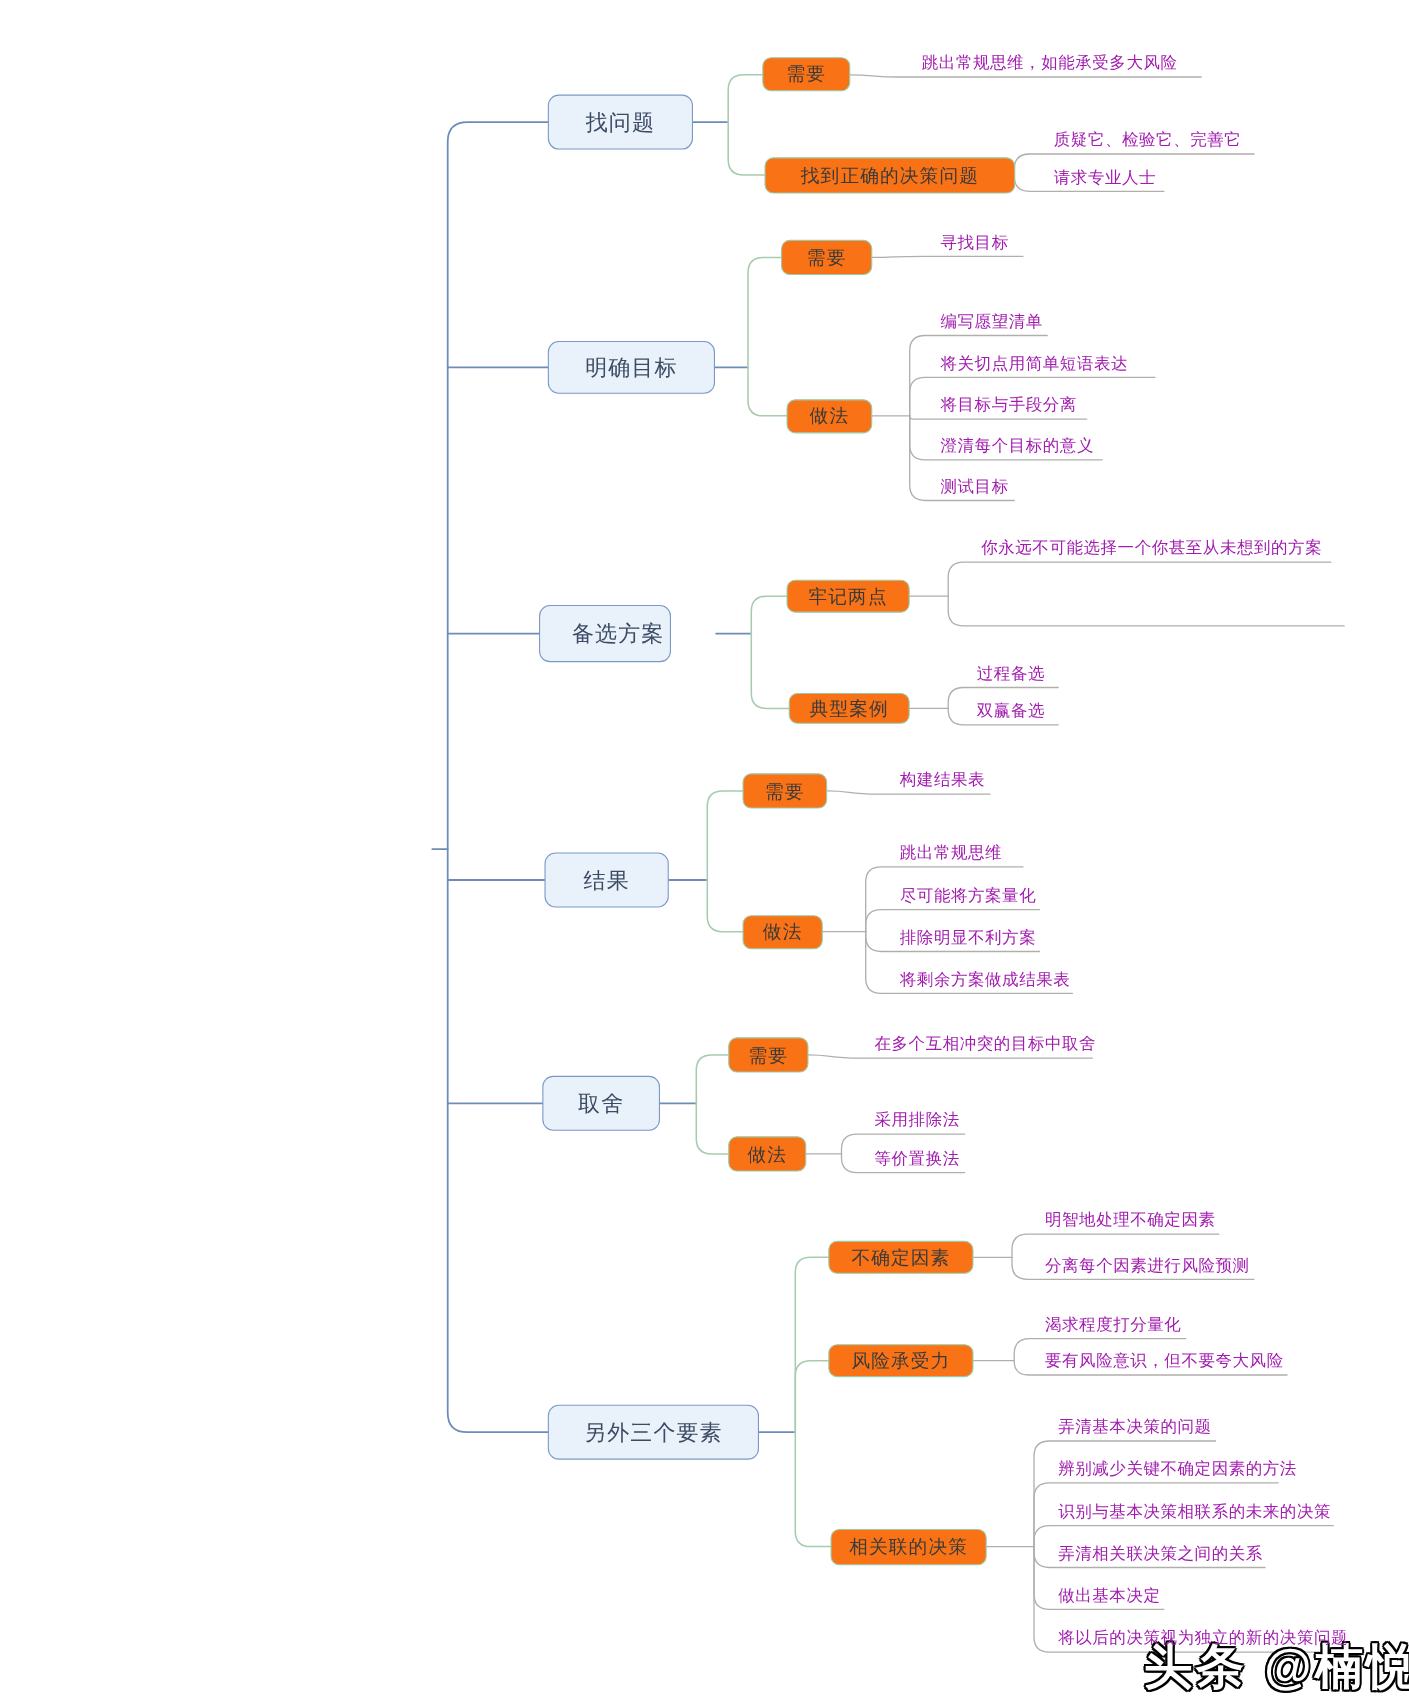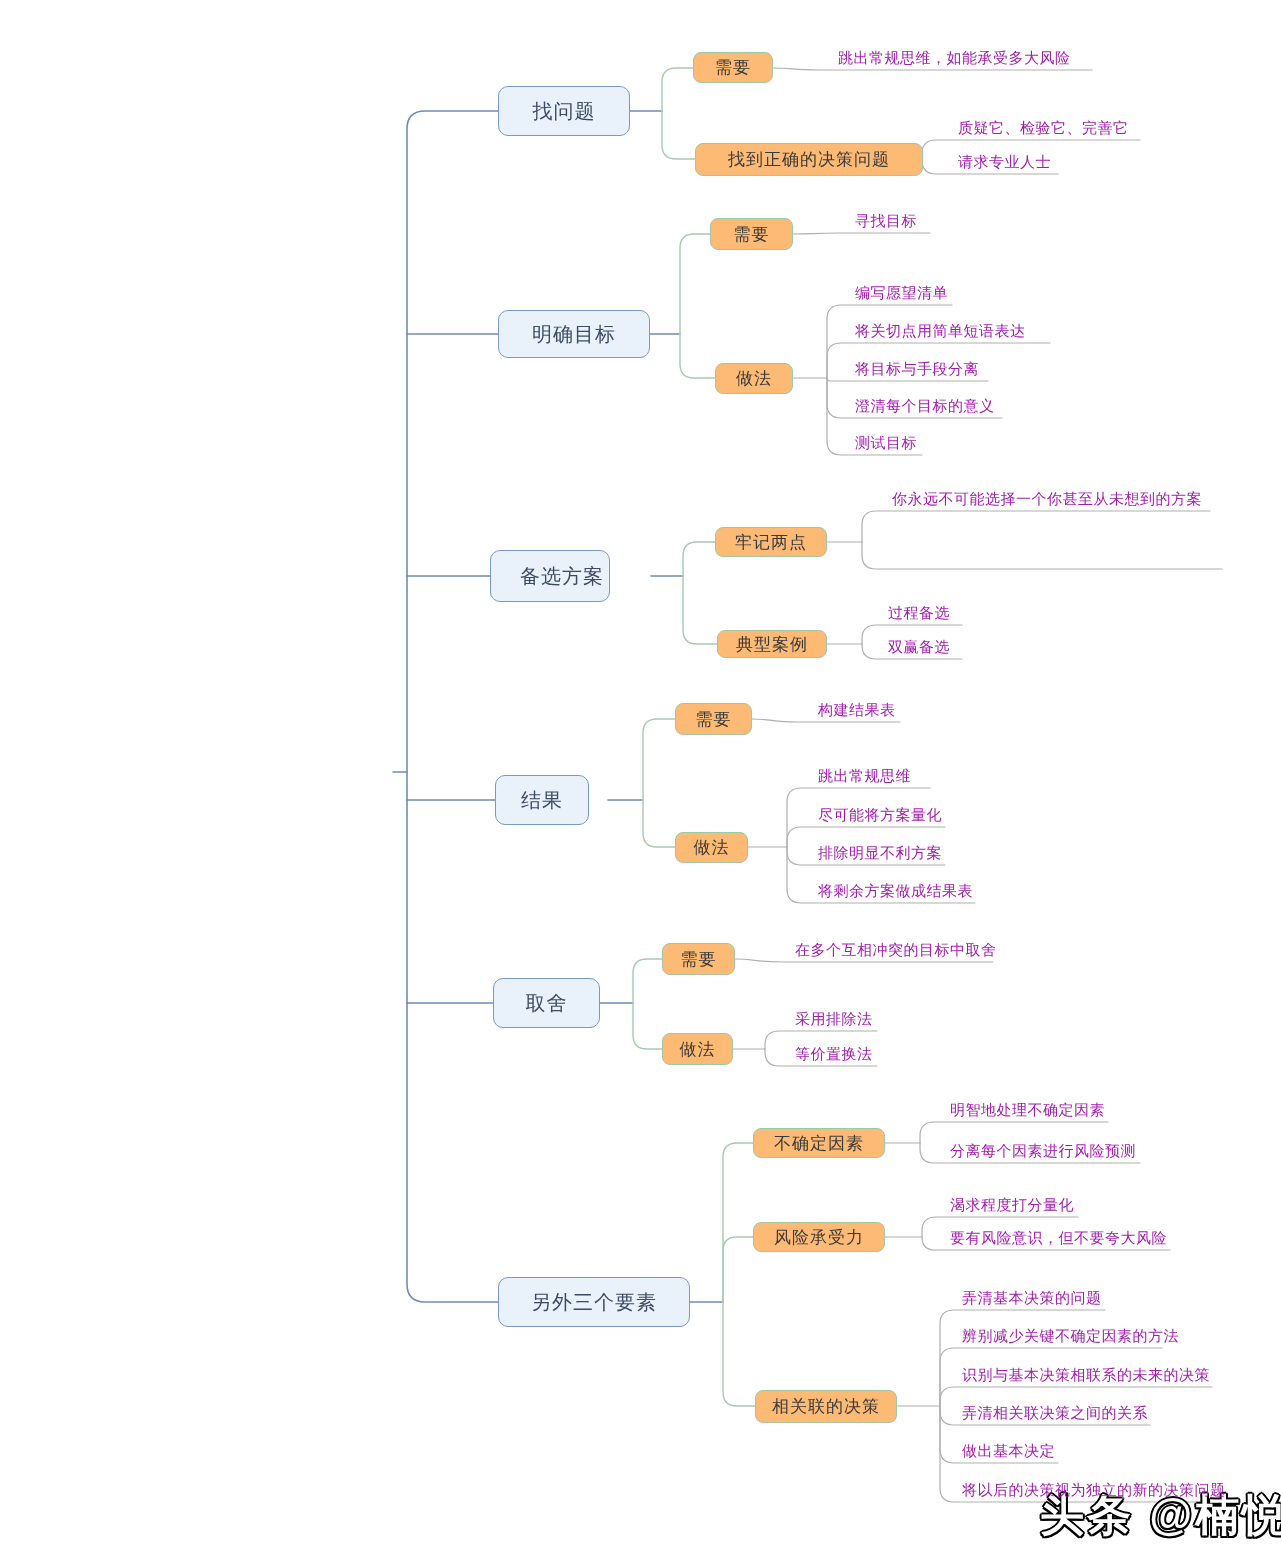--- a/index.html
+++ b/index.html
@@ -5,21 +5,21 @@
   html,body{margin:0;padding:0;background:#ffffff;}
   #canvas{position:relative;width:1281px;height:1550px;background:#fff;overflow:hidden;
           font-family:"Liberation Sans", sans-serif;}
   #wires{position:absolute;left:0;top:0;width:1281px;height:1550px;}
   .node{position:absolute;display:flex;align-items:center;justify-content:center;
         box-sizing:border-box;white-space:nowrap;letter-spacing:1px;}
   .root{background:#f1f1f2;border:2px solid #58585b;border-radius:9px;
         font-size:21px;color:#2d2d2d;}
   .l1{background:#e9f1fb;border:1.5px solid #7b99c7;border-radius:10px;
       font-size:20px;color:#3c4b63;}
-  .l2{background:#fdba74;border:1.4px solid #9ccaa5;border-radius:8px;
+  .l2{background:#f97316;border:1.4px solid #9ccaa5;border-radius:8px;
       font-size:17px;color:#3a3a3a;}
   .leaf{position:absolute;font-size:15px;line-height:21px;color:#a21caf;white-space:nowrap;
         letter-spacing:0.5px;}
   .watermark{position:absolute;font-size:44px;font-weight:bold;color:#ffffff;
         white-space:nowrap;letter-spacing:3px;
         text-shadow:2px 0 0 #000,-2px 0 0 #000,0 2px 0 #000,0 -2px 0 #000,
                     1.5px 1.5px 0 #000,-1.5px -1.5px 0 #000,1.5px -1.5px 0 #000,-1.5px 1.5px 0 #000;}
 </style>
 </head>
 <body>
@@ -132,21 +132,21 @@
     <div class="leaf" style="left: 892px; top: 488px;">
       <div>你永远不可能选择一个你甚至从未想到的方案</div>
     </div>
     <div class="node l2" style="left: 717px; top: 630px; width: 110px; height: 28px;">典型案例</div>
     <div class="leaf" style="left: 888px; top: 602px;">
       <div>过程备选</div>
     </div>
     <div class="leaf" style="left: 888px; top: 636px;">
       <div>双赢备选</div>
     </div>
-    <div class="node l1" style="left: 495px; top: 775px; width: 94px; height: 50px;">结果</div>
+    <div class="node l1" style="left: 495px; top: 775px; width: 113px; height: 50px;">结果</div>
     <div class="node l2" style="left: 675px; top: 703px; width: 77px; height: 32px;">需要</div>
     <div class="leaf" style="left: 818px; top: 699px;">
       <div>构建结果表</div>
     </div>
     <div class="node l2" style="left: 675px; top: 832px; width: 73px; height: 31px;">做法</div>
     <div class="leaf" style="left: 818px; top: 765px;">
       <div>跳出常规思维</div>
     </div>
     <div class="leaf" style="left: 818px; top: 804px;">
       <div>尽可能将方案量化</div>

